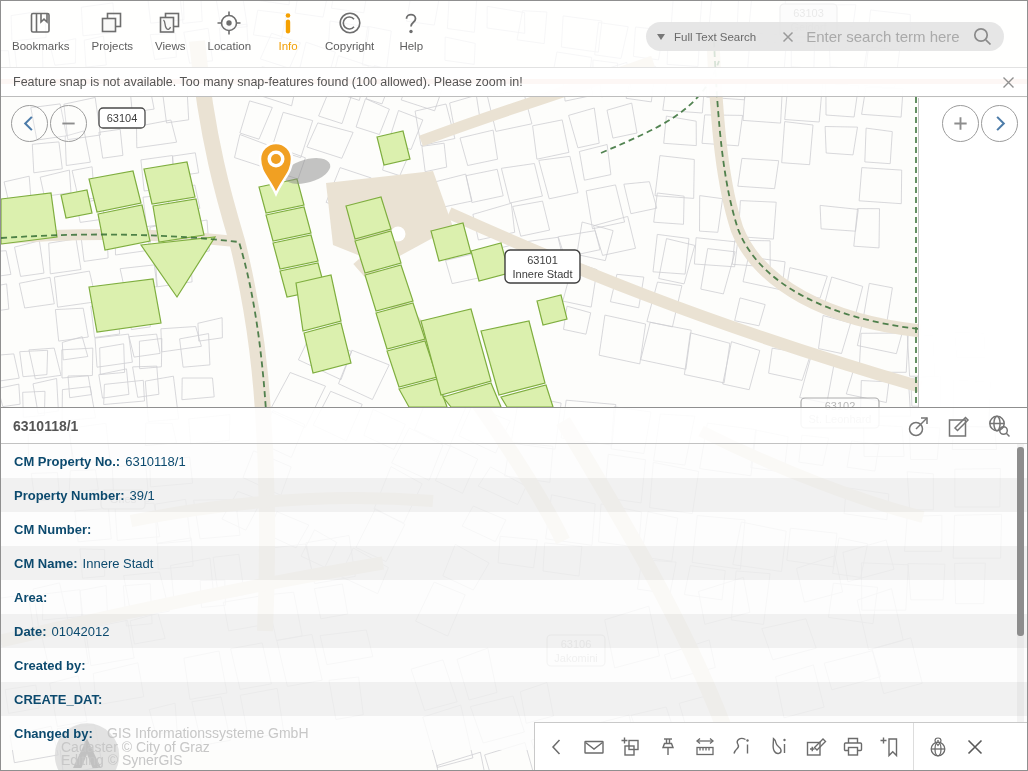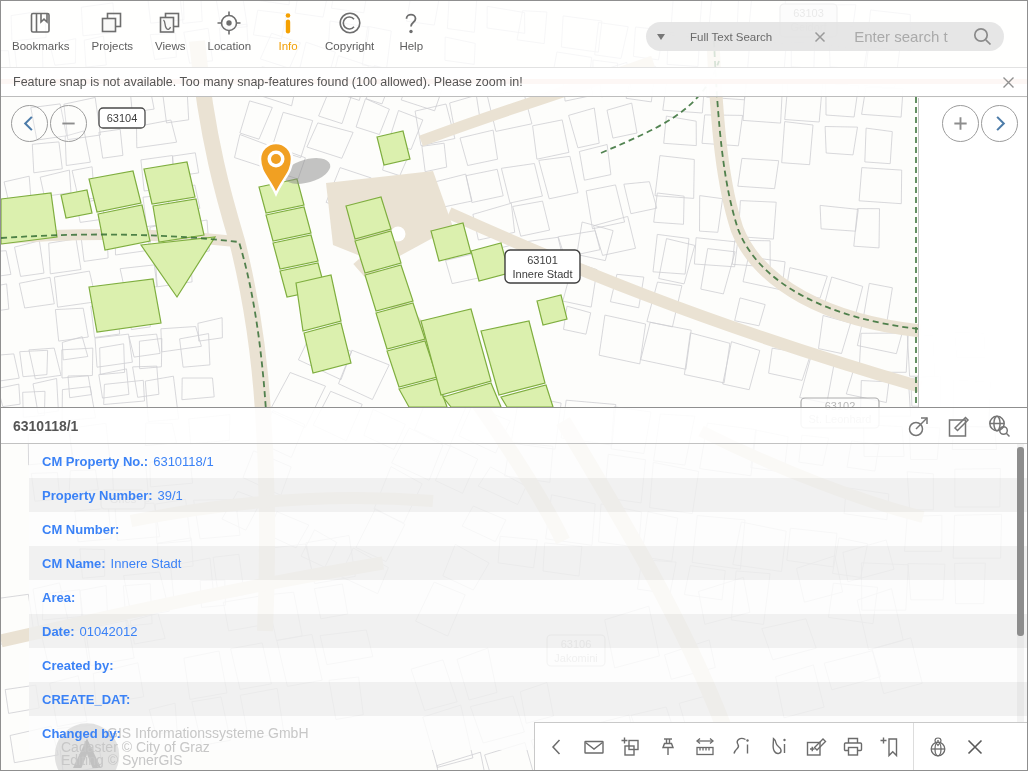--- a/index.html
+++ b/index.html
@@ -11,21 +11,21 @@
   .topbar{position:absolute;left:0;top:0;width:100%;height:83px;background:rgba(255,255,255,.78);
           border-bottom:5px solid #c2410c;display:flex;align-items:flex-start;z-index:4;box-sizing:border-box;}
   .tb-item{display:flex;flex-direction:column;align-items:center;padding:6px 11px 0;cursor:pointer;}
   .tb-item svg{height:32px;display:block;}
   .tb-label{font-size:11.5px;color:#5e5e5e;margin-top:1px;white-space:nowrap;}
   .tb-item.active .tb-label{color:#f2a007;}
 
   
   .searchbar{position:absolute;top:21px;right:23px;width:358px;height:29px;border-radius:15px;
              background:rgba(227,227,227,.88);display:flex;align-items:center;padding:0 11px;
-             box-sizing:border-box;z-index:5;gap:16px;}
+             box-sizing:border-box;z-index:5;}
   .caret{width:0;height:0;border-left:4.5px solid transparent;border-right:4.5px solid transparent;
          border-top:6px solid #777;margin-right:9px;}
   .filter-label{font-size:11.5px;color:#6a6a6a;white-space:nowrap;}
   .search-x{margin:0 10px 0 26px;cursor:pointer;display:flex;}
   .searchbar input{flex:1;min-width:40px;background:transparent;border:none;outline:none;
                    font-size:15px;color:#555;font-family:"Liberation Sans",sans-serif;}
   .searchbar input::placeholder{color:#aaa;}
   .mag{margin-left:6px;cursor:pointer;display:flex;}
 
   
@@ -43,21 +43,21 @@
 
   
   .panel-head{position:absolute;left:0;top:406px;right:0;height:37px;background:rgba(255,255,255,.9);
               border-top:1px solid #8f8f8f;border-bottom:1px solid #c2c2c2;z-index:4;display:flex;
               align-items:center;box-sizing:border-box;}
   .panel-title{margin-left:12px;font-size:14px;font-weight:bold;color:#555;}
   .head-icons{margin-left:auto;display:flex;gap:12px;padding-right:14px;}
   .head-icons .hbtn{cursor:pointer;display:flex;}
 
   .rows{position:absolute;left:0;top:443px;right:0;height:328px;overflow:hidden;}
-  .row{height:34px;display:flex;align-items:center;padding-left:13px;font-size:13px;color:#3b82f6;margin-left:28px;}
+  .row{height:34px;display:flex;align-items:center;padding-left:13px;font-size:13px;color:#0c4a6e;}
   .row:nth-child(odd){background:rgba(253,253,253,.84);}
   .row:nth-child(even){background:rgba(238,238,238,.84);}
   .row .lbl{font-weight:bold;position:relative;z-index:4;}
   .row .val{margin-left:5px;position:relative;z-index:4;}
 
   .watermark{position:absolute;left:0;top:710px;width:533px;height:61px;z-index:3;pointer-events:none;}
   .wm-lines{position:absolute;left:60px;top:16px;color:#c7c7c7;font-size:14px;line-height:13.5px;white-space:nowrap;}
   .wm-line1{margin-left:37px;padding-left:9px;}
   .wm-logo{position:absolute;left:36px;top:8px;}
 

